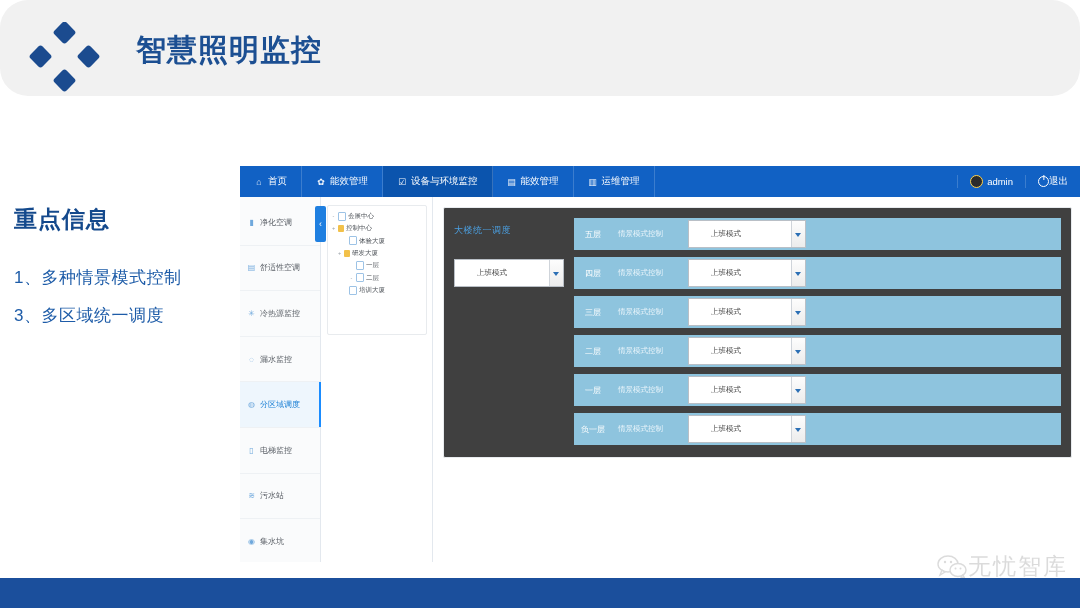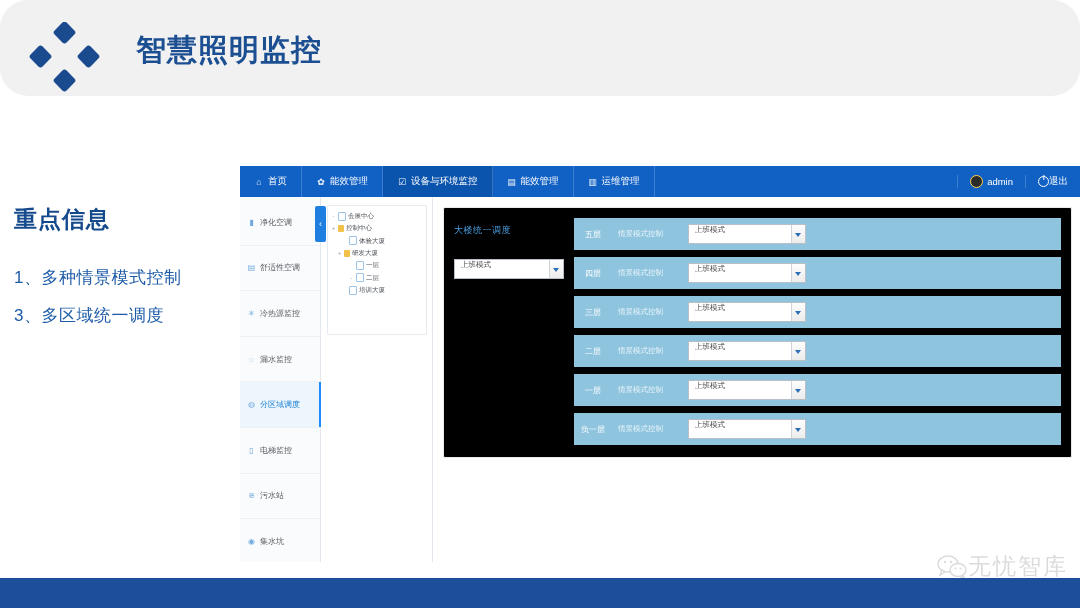--- a/index.html
+++ b/index.html
@@ -129,31 +129,31 @@
   .tnode .tog{width:5px;color:#9aa1a8;font-size:5.5px;text-align:center;}
   .tnode .ficon{
     width:6px;height:7px;flex:0 0 6px;border-radius:1px;display:inline-block;
   }
   .ficon.folder{background:#f2c14a;}
   .ficon.doc{background:#fff;border:1px solid #9dc3e6;}
 
   
   .content{flex:1;padding:10px 8px 0 10px;background:#fff;}
   .panel{
-    border:1px solid #e8ebee;border-radius:2px;background:#000000;
+    border:1px solid #e8ebee;border-radius:2px;background:#404040;
     padding:10px 10px 12px 10px;display:flex;gap:10px;
   }
   .global-col{width:110px;flex:0 0 110px;padding-top:6px;}
   .global-label{
     font-size:9px;color:#4b9fe0;letter-spacing:.5px;margin-bottom:22px;white-space:nowrap;
   }
   .sel{
-    width:100%;height:20px;border:1px solid #b9bfc6;background:#fff;
-    font-size:7.5px;color:#444;padding:0 16px 0 6px;
-    box-sizing:border-box;display:flex;align-items:flex-start;position:relative;cursor:pointer;
+    width:100%;height:28px;border:1px solid #b9bfc6;background:#fff;
+    font-size:7.5px;color:#444;padding:0 16px 0 22px;
+    box-sizing:border-box;display:flex;align-items:center;position:relative;cursor:pointer;
     white-space:nowrap;overflow:hidden;
   }
   .sel::after{
     content:"";position:absolute;right:4px;top:50%;margin-top:-1.5px;
     border-left:3px solid transparent;border-right:3px solid transparent;
     border-top:4px solid #2b6fb5;
   }
   .sel::before{
     content:"";position:absolute;right:0;top:0;bottom:0;width:13px;
     background:linear-gradient(#fdfdfd,#ececec);border-left:1px solid #cfd4da;

